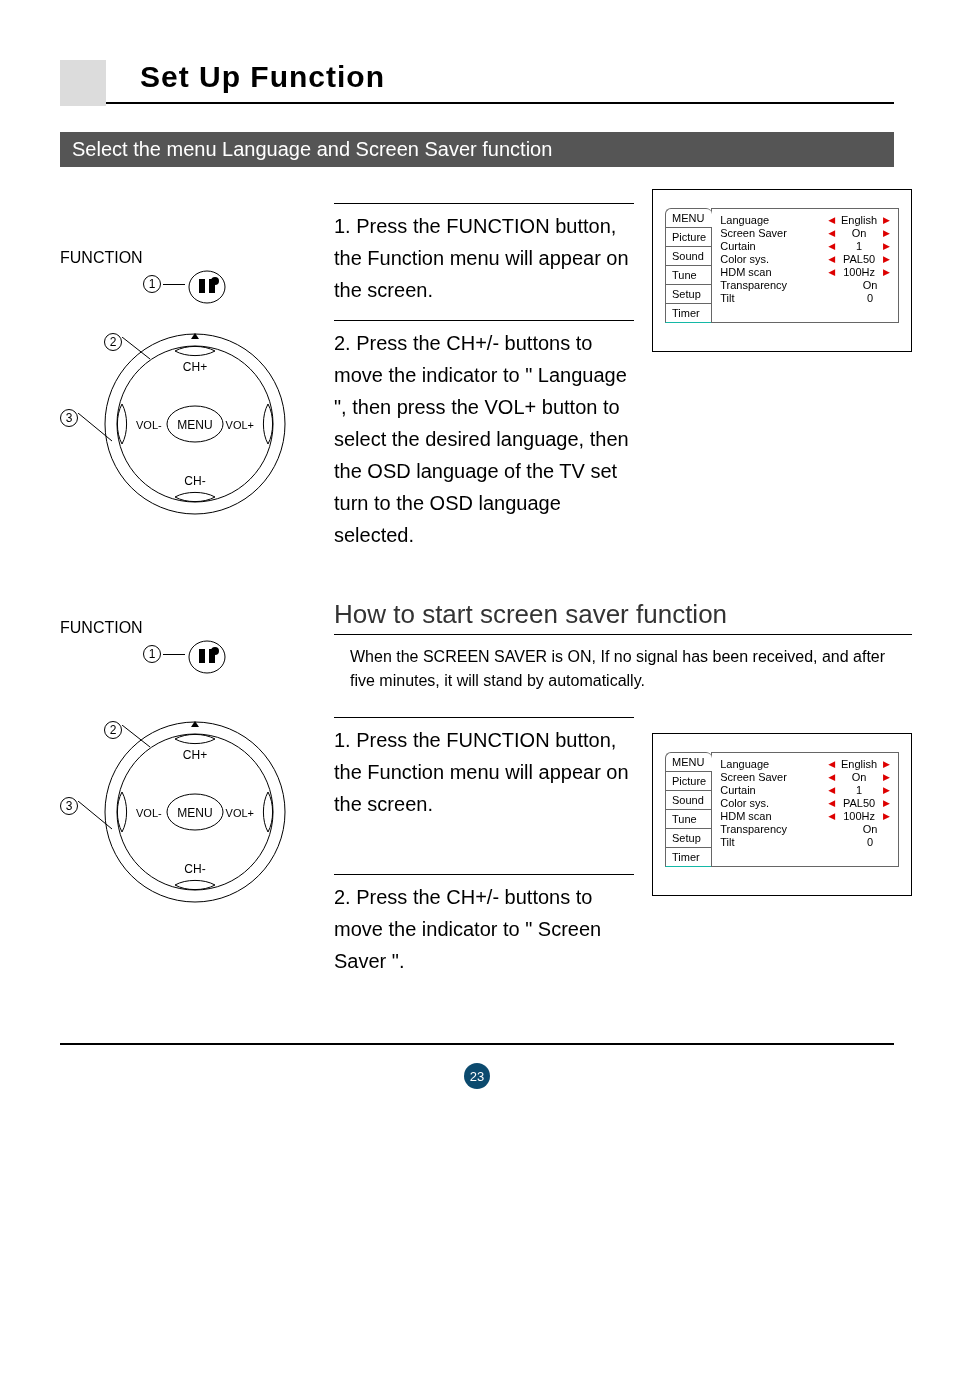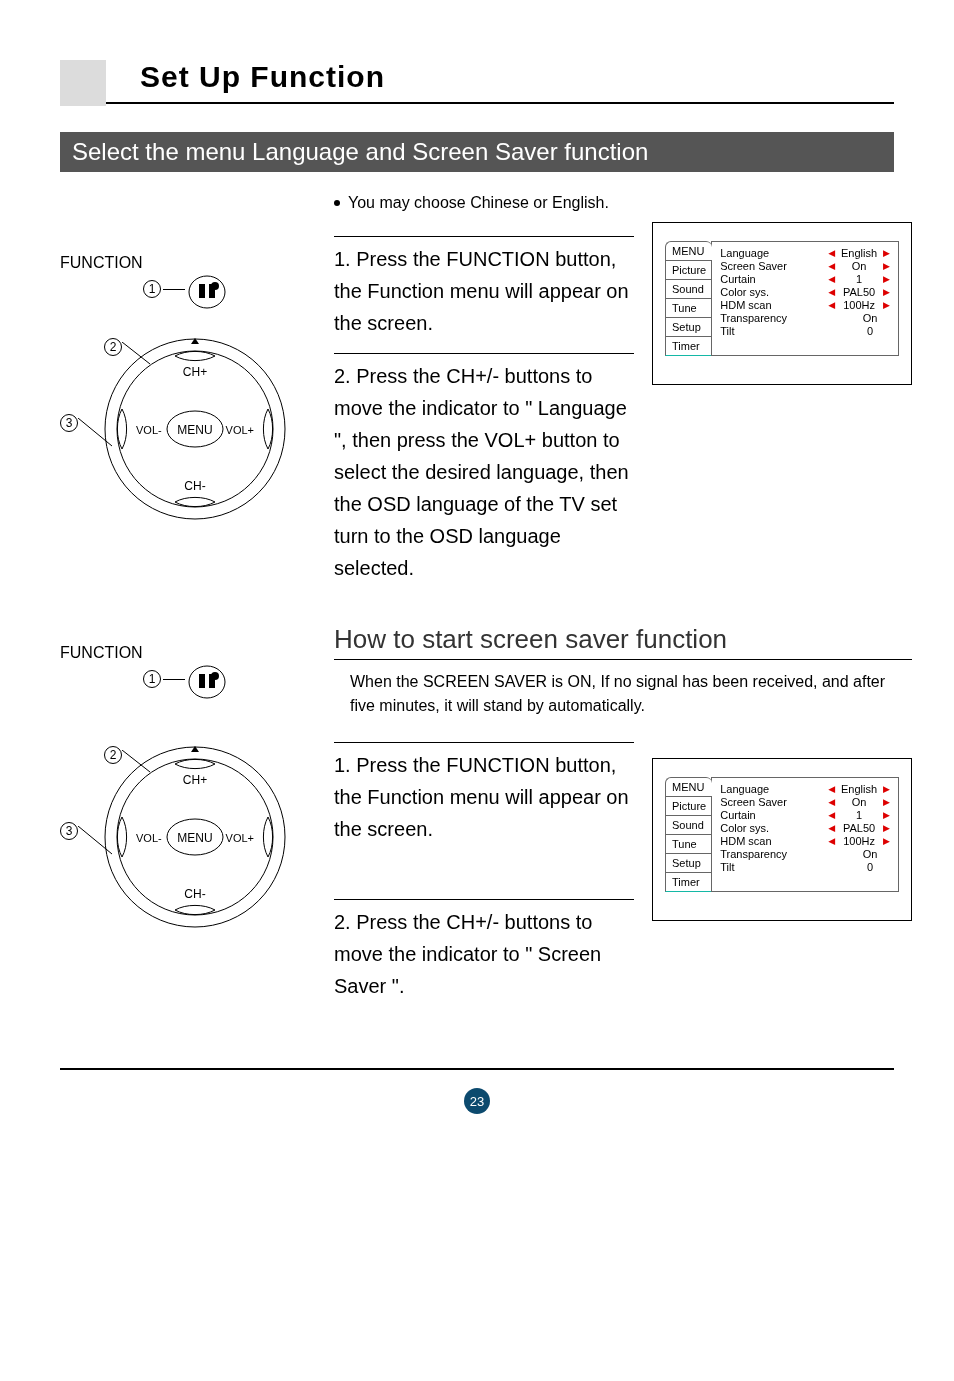--- a/index.html
+++ b/index.html
@@ -1,21 +1,21 @@
 <!DOCTYPE html>
 <html><head>
 <meta charset="utf-8">
 <style>
   * { box-sizing: border-box; margin: 0; padding: 0; }
   html, body { width: 954px; background: #fff; font-family: Arial, Helvetica, sans-serif; color: #000; }
   .page { width: 954px; padding: 60px 60px 30px 60px; position: relative; }
   .grey-square { position: absolute; top: 60px; left: 60px; width: 46px; height: 46px; background: #dcdcdc; }
   .title-wrap { border-bottom: 2px solid #000; padding-bottom: 8px; margin-left: 0; margin-bottom: 28px; }
   .title { font-size: 30px; font-weight: 900; letter-spacing: 1px; margin-left: 80px; }
-  .subhead { background: #555; color: #fff; font-size: 24px; padding: 6px 12px; margin-bottom: 22px; margin-top: 27px; }
+  .subhead { background: #555; color: #fff; font-size: 20px; padding: 6px 12px; margin-bottom: 22px; margin-top: 27px; }
   .columns { display: flex; gap: 24px; }
   .left { width: 250px; flex-shrink: 0; }
   .right { flex: 1; }
   .sec-title { font-size: 26px; color: #333; border-bottom: 1px solid #000; padding-bottom: 4px; margin-bottom: 10px; }
   .bullet-row { display: flex; align-items: center; gap: 8px; font-size: 16px; margin-bottom: 10px; }
   .dot { width: 6px; height: 6px; background: #000; border-radius: 50%; display: inline-block; }
   .step-block { border-top: 1px solid #000; width: 300px; margin-top: 14px; padding-top: 6px; }
   .step-text { font-size: 20px; line-height: 1.6; }
   .desc { font-size: 16px; line-height: 1.5; margin: 4px 0 10px 16px; }
   .right-inner { display: flex; gap: 18px; align-items: flex-start; }
@@ -101,24 +101,20 @@
             <text x="154" y="100" text-anchor="end" font-size="11">VOL+</text>
 
             <ellipse cx="95" cy="95" rx="28" ry="18" fill="none" stroke="#000"></ellipse>
             <text x="95" y="100" text-anchor="middle" font-size="12">MENU</text>
           </svg>
         </div>
       </div>
     </div>
 
     <div class="right">
-      <div class="bullet-row">
-        <span class="dot"></span>
-        <span>You may choose Chinese or English.</span>
-      </div>
 
       <div class="right-inner">
         <div class="right-text">
           <div class="step-block">
             <div class="step-text">1. Press the FUNCTION button, the Function menu will appear on the screen.</div>
           </div>
           <div class="step-block">
             <div class="step-text">2. Press the CH+/- buttons to move the indicator to " Language ", then press the VOL+ button to select the desired language, then the OSD language of the TV set turn to the OSD language selected.</div>
           </div>
         </div>

